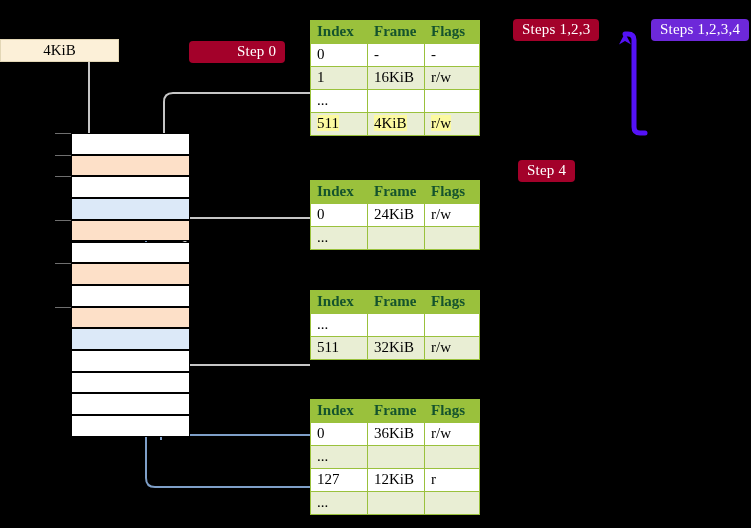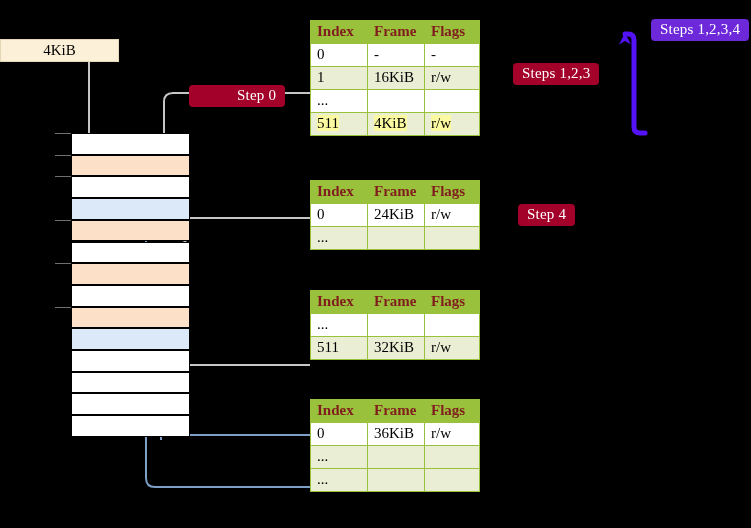--- a/index.html
+++ b/index.html
@@ -12,21 +12,21 @@
     position:absolute;
     color:#ffffff;
     font-family:"Liberation Serif", serif;
     font-size:15px;
     line-height:17px;
     padding:2px 9px 3px 9px;
     border-radius:4px;
     white-space:nowrap;
     letter-spacing:0.2px;
   }
-  .step-red{background:#a3012a;margin-top:44px;}
+  .step-red{background:#a3012a;}
   .step-blue{background:#6d28d9;}
 
   
   #kib-box{
     left:0px; top:39px; width:119px; height:23px;
     background:#fcf0d8;
     border:1px solid #e3d7b6;
     box-sizing:border-box;
     color:#000;
     font-size:15px;
@@ -58,21 +58,21 @@
   .ptable td,.ptable th{
     border:1px solid #9ac13c;
     padding:2px 6px 3px 6px;
     text-align:left;
     font-weight:normal;
     height:19px;
     box-sizing:border-box;
   }
   .ptable th{
     background:#9ac13c;
-    color:#7f1d1d;
+    color:#14532d;
     font-weight:bold;
     font-size:15px;
   }
   .ptable td.c0{width:57px;}
   .ptable td.c1{width:57px;}
   .ptable td.c2{width:55px;}
   .ptable th.c0{width:57px;}
   .ptable th.c1{width:57px;margin-top:12px;}
   .ptable th.c2{width:55px;margin-top:27px;}
   tr.zebra td{background:#e9eed4;}
@@ -237,19 +237,24 @@
       <tr class="plain">
         <td class="c0"><span>0</span></td>
         <td class="c1"><span>36KiB</span></td>
         <td class="c2"><span>r/w</span></td>
       </tr>
       <tr class="zebra">
         <td class="c0"><span>...</span></td>
         <td class="c1"></td>
         <td class="c2"></td>
       </tr>
+      <tr class="plain">
+        <td class="c0"><span>127</span></td>
+        <td class="c1"><span>12KiB</span></td>
+        <td class="c2"><span>r</span></td>
+      </tr>
       <tr class="zebra">
         <td class="c0"><span>...</span></td>
         <td class="c1"></td>
         <td class="c2"></td>
       </tr>
     </tbody>
   </table>
 
 </body></html>

